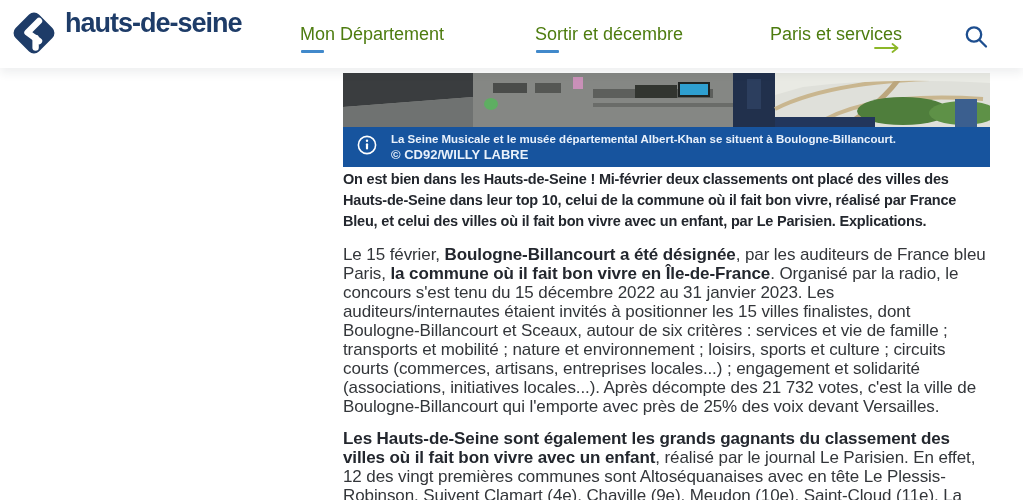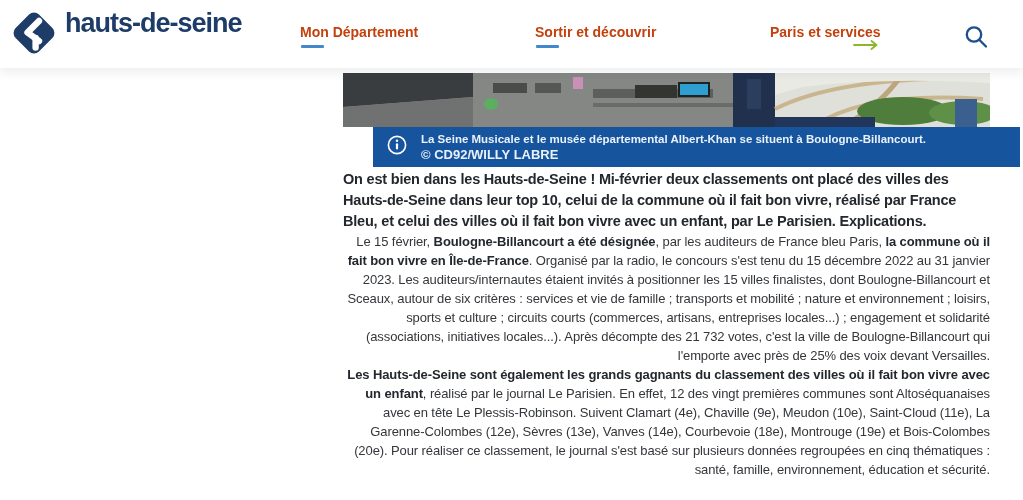--- a/index.html
+++ b/index.html
@@ -12,47 +12,47 @@
     box-shadow:0 5px 9px rgba(40,50,60,0.08);
     z-index:5;
   }
   .logo{ position:absolute; left:10px; top:9px; display:flex; align-items:flex-start;
          gap:7px; text-decoration:none; cursor:pointer; }
   .logo-type{ display:flex; flex-direction:column; }
   .logo-title{ font-size:27px; font-weight:bold; color:#1E3C68; letter-spacing:-1px; line-height:28px; }
   .logo-sub-row{ display:flex; align-items:flex-end; gap:8px; margin-top:1px; }
   .logo-subtitle{ font-size:10px; font-weight:bold; color:#1E3C68; letter-spacing:2.6px; }
 
-  .nav-item{ position:absolute; top:24px; font-size:14px; font-weight:bold; color:#c2410c;
+  .nav-item{ position:absolute; top:24px; font-size:18px; font-weight:normal; color:#4d7c0f;
              cursor:pointer; white-space:nowrap; }
   .nav-item .accent-bar{ position:absolute; left:1px; bottom:-8px; width:23px; height:3px;
                          background:#4189CB; border-radius:1px; }
   .nav-mon{ left:300px; }
   .nav-sortir{ left:535px; }
   .nav-aides{ left:770px; }
   .nav-arrow{ position:absolute; right:2px; bottom:-13px; }
 
   .search-btn{ position:absolute; left:961px; top:24px; width:30px; height:28px;
                background:none; border:none; cursor:pointer; }
 
   
   .content{ position:absolute; left:343px; top:68px; width:647px; }
 
   .hero{ margin-top:5px; }
   .hero-photo{ display:block; width:647px; height:54px; }
   .caption-bar{ width:647px; min-height:40px; background:#17549E; display:flex;
-                align-items:center; padding:5px 12px 5px 14px;margin-left:30px; }
+                align-items:center; padding:5px 12px 5px 14px; }
   .caption-text{ margin-left:14px; color:#E9F1FB; }
   .caption-line1{ font-size:11.5px; font-weight:bold; line-height:15px; }
   .caption-line2{ font-size:13px; font-weight:bold; line-height:15px; }
 
   .intro{ margin-top:2px; font-size:14.5px; line-height:21px; font-weight:bold;
           color:#23272E; letter-spacing:-0.2px; }
-  .body-p{ font-size:13px; line-height:19px; color:#33363A;
-           letter-spacing:-0.1px;text-align:right; }
+  .body-p{ margin-top:13px; font-size:17px; line-height:19px; color:#33363A;
+           letter-spacing:-0.1px; }
   .body-p b{ color:#23272E; }
 </style>
 </head>
 <body>
 
 <header class="site-header">
 
   <a class="logo">
     <span>
       <svg width="48" height="48" viewBox="0 0 48 48">
@@ -65,21 +65,21 @@
       <span class="logo-title">hauts-de-seine</span>
     </span>
   </a>
 
   <div class="nav-item nav-mon">
     <span>Mon Département</span>
     <span class="accent-bar"></span>
   </div>
 
   <div class="nav-item nav-sortir">
-    <span>Sortir et découvrir</span>
+    <span>Sortir et décembre</span>
     <span class="accent-bar"></span>
   </div>
 
   <div class="nav-item nav-aides">
     <span>Paris et services</span>
     <span class="nav-arrow">
       <svg width="26" height="10" viewBox="0 0 26 10">
         <path d="M1 5 H23 M18.5 1 L23.5 5 L18.5 9" fill="none" stroke="#8CB728" stroke-width="1.8" stroke-linecap="round" stroke-linejoin="round"></path>
       </svg>
     </span>

